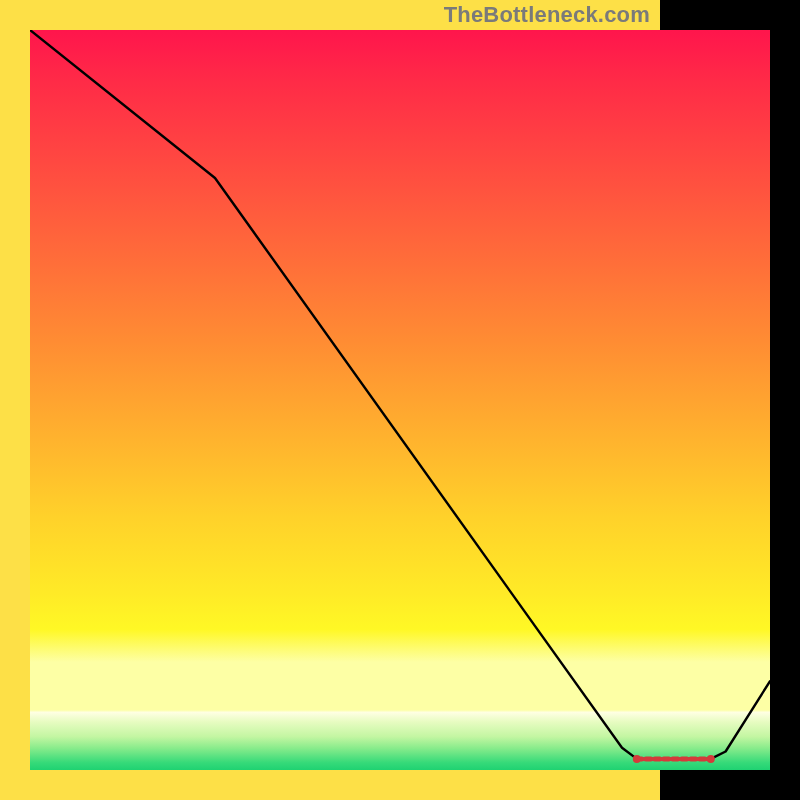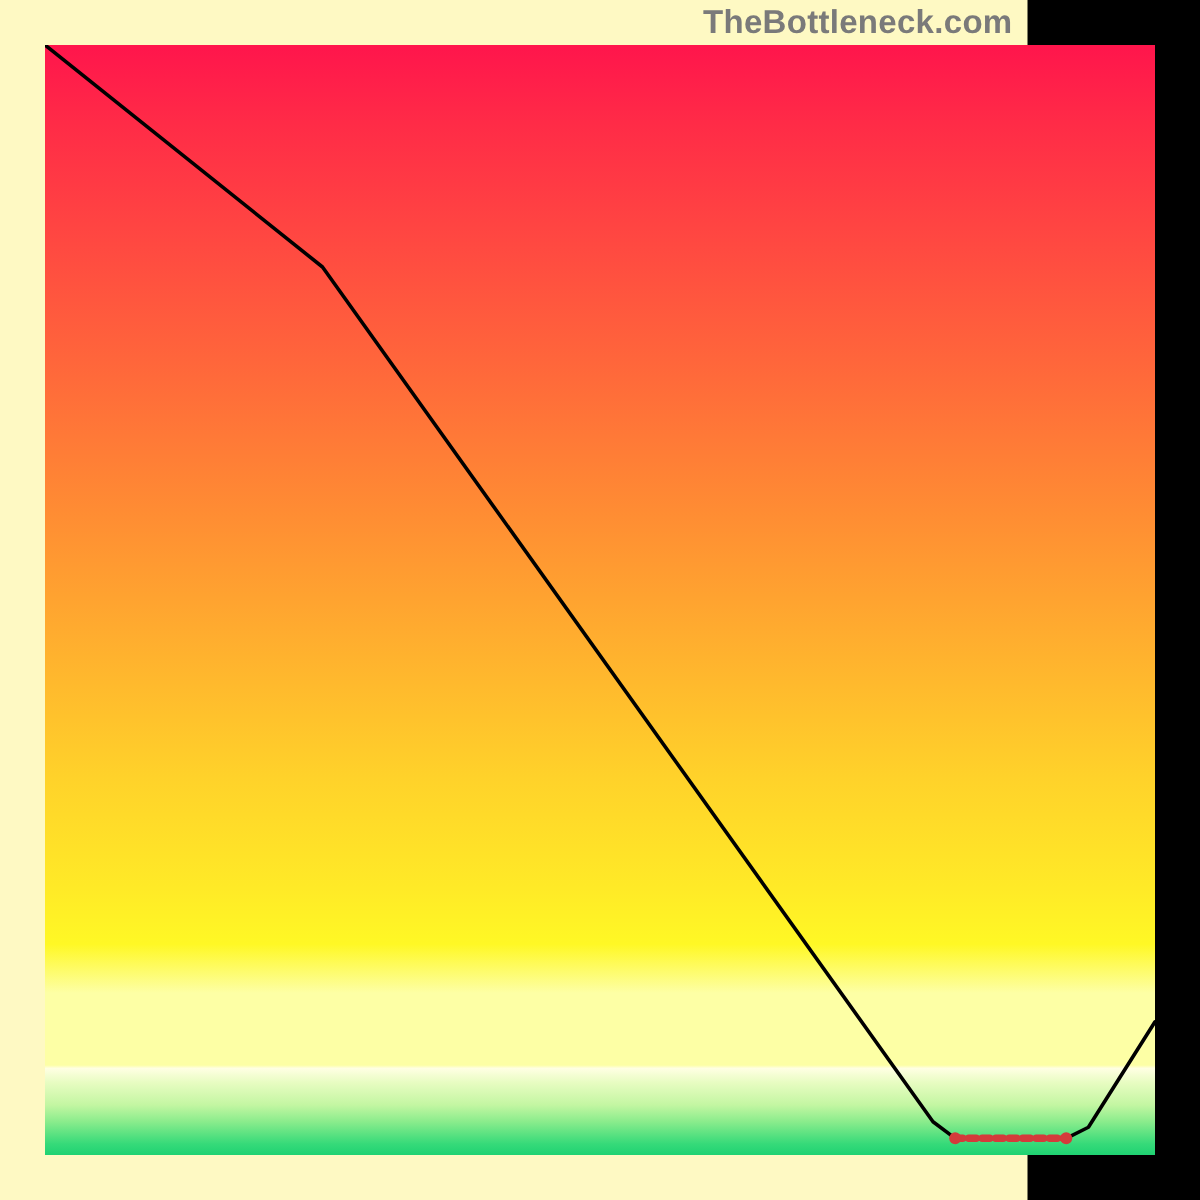--- a/index.html
+++ b/index.html
@@ -7,22 +7,21 @@
     padding: 0;
     width: 800px;
     height: 800px;
     background: #000;
     overflow: hidden;
   }
   .container {
     position: relative;
     width: 660px;
     height: 800px;
-    background: #fef9c3;
-    padding-left: 25px;
+    background: #fde047;
   }
   .watermark {
     position: absolute;
     top: 2px;
     right: 10px;
     font-family: Arial, Helvetica, sans-serif;
     font-size: 22px;
     font-weight: 600;
     color: #7a7a7a;
     z-index: 30;

